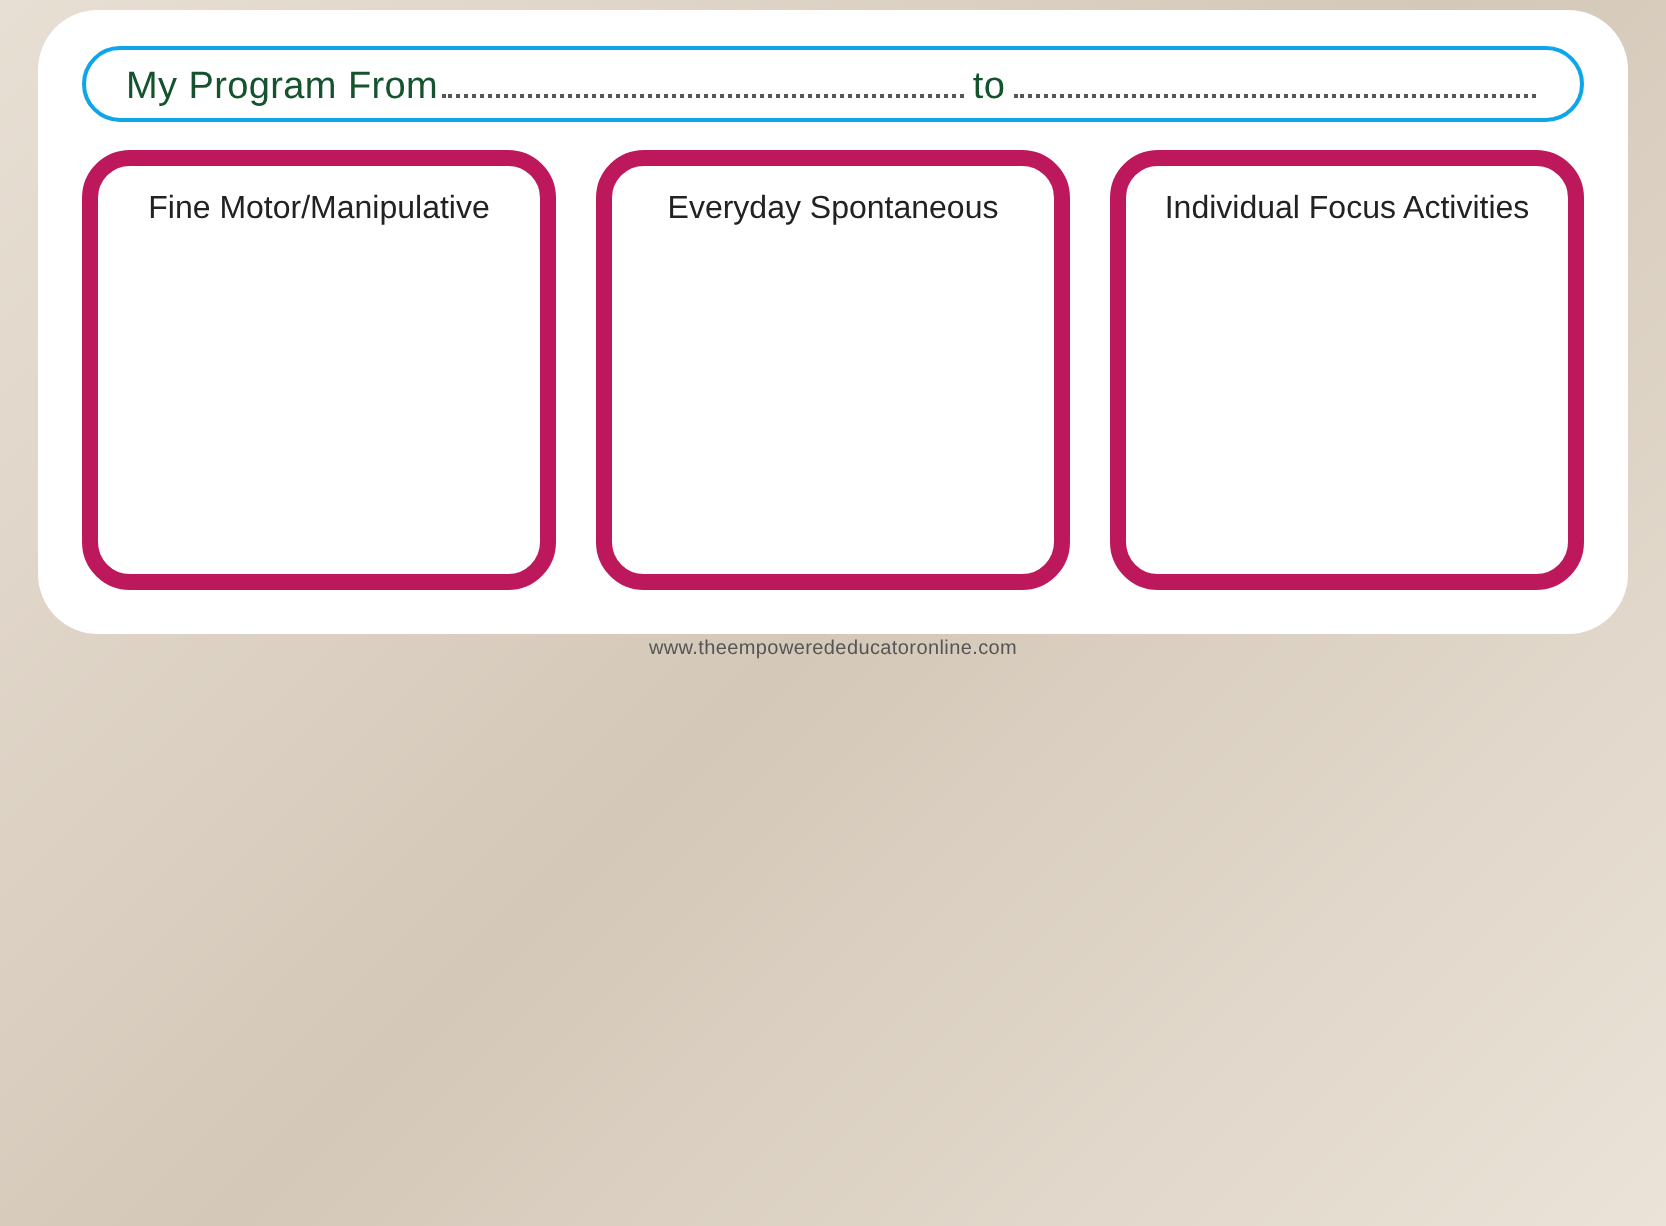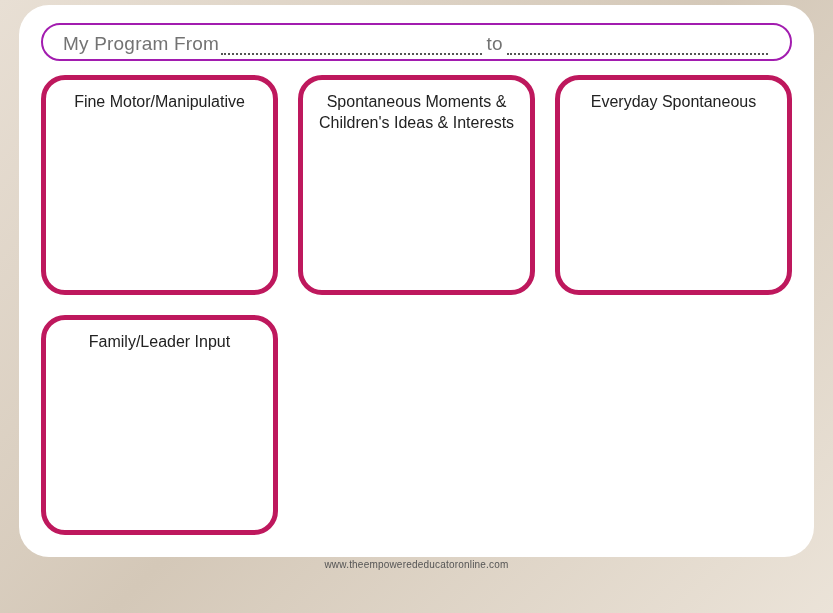--- a/index.html
+++ b/index.html
@@ -17,45 +17,45 @@
   background: #fff;
   width: 795px;
   margin-top: 5px;
   border-radius: 30px;
   padding: 18px 22px 22px 22px;
   display: flex;
   flex-direction: column;
   gap: 14px;
 }
 .title-bar {
-  border: 2px solid #a21caf;
+  border: 2px solid #0ea5e9;
   border-radius: 30px;
   padding: 8px 20px 4px 20px;
   display: flex;
-  align-items: flex-end;
+  align-items: flex-start;
   font-size: 19px;
-  color: #737373;
+  color: #14532d;
   font-weight: 400;
   letter-spacing: 0.2px;
 }
 .title-bar .prefix { white-space: nowrap; }
 .title-bar .to { white-space: nowrap; margin: 0 2px; }
 .dots {
   flex: 1;
   border-bottom: 2px dotted #555;
   height: 0.85em;
   margin: 0 2px;
 }
 .grid {
   display: grid;
   grid-template-columns: repeat(3, 1fr);
   gap: 20px;
 }
 .box {
-  border: 5px solid #be185d;
+  border: 8px solid #be185d;
   border-radius: 24px;
   background: #fff;
   height: 220px;
   padding: 12px 10px;
   text-align: center;
 }
 .box .label {
   font-size: 16px;
   color: #222;
   line-height: 1.3;
@@ -77,23 +77,20 @@
     <span class="prefix">My Program From</span>
     <span class="dots"></span>
     <span class="to">to</span>
     <span class="dots"></span>
   </div>
   <div class="grid">
     <div class="box">
       <div class="label">Fine Motor/Manipulative</div>
     </div>
     <div class="box">
-      <div class="label">Spontaneous Moments &amp; Children's Ideas &amp; Interests</div>
-    </div>
-    <div class="box">
       <div class="label">Everyday Spontaneous</div>
     </div>
     <div class="box">
-      <div class="label">Family/Leader Input</div>
+      <div class="label">Individual Focus Activities</div>
     </div>
   </div>
 </div>
 <div class="footer">www.theempowerededucatoronline.com</div>
 
 </body></html>

